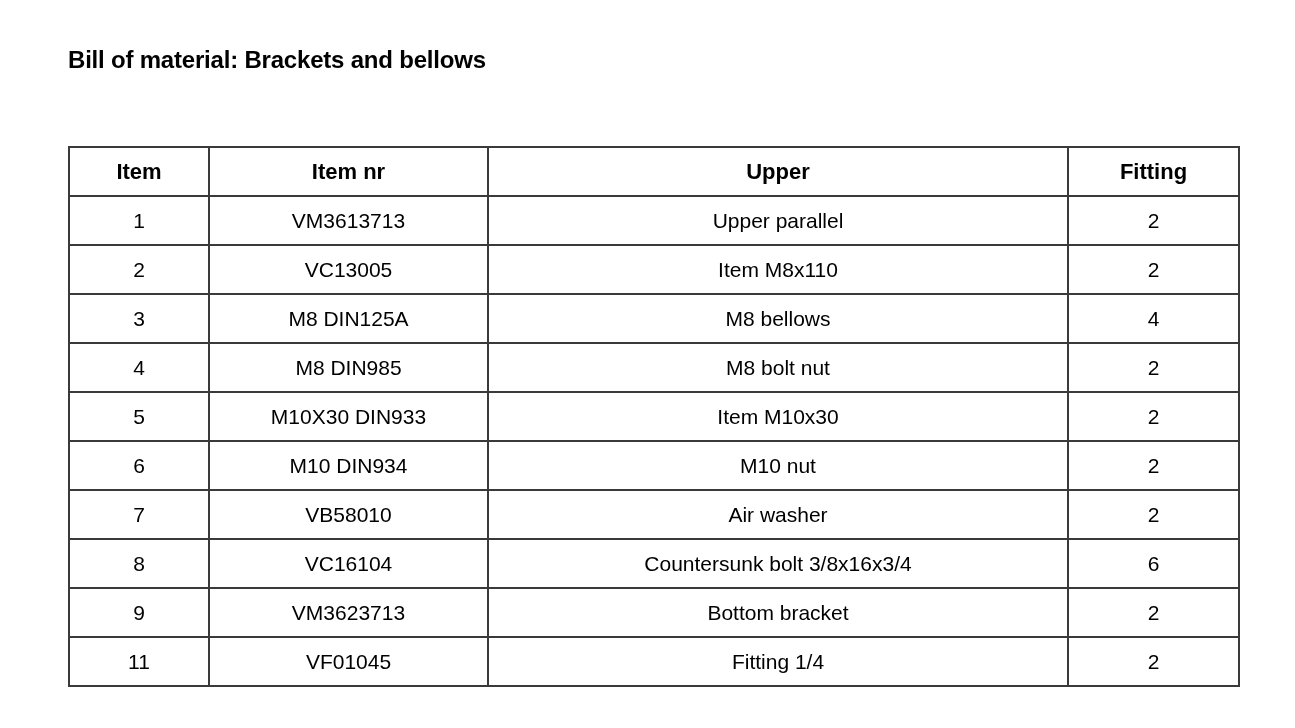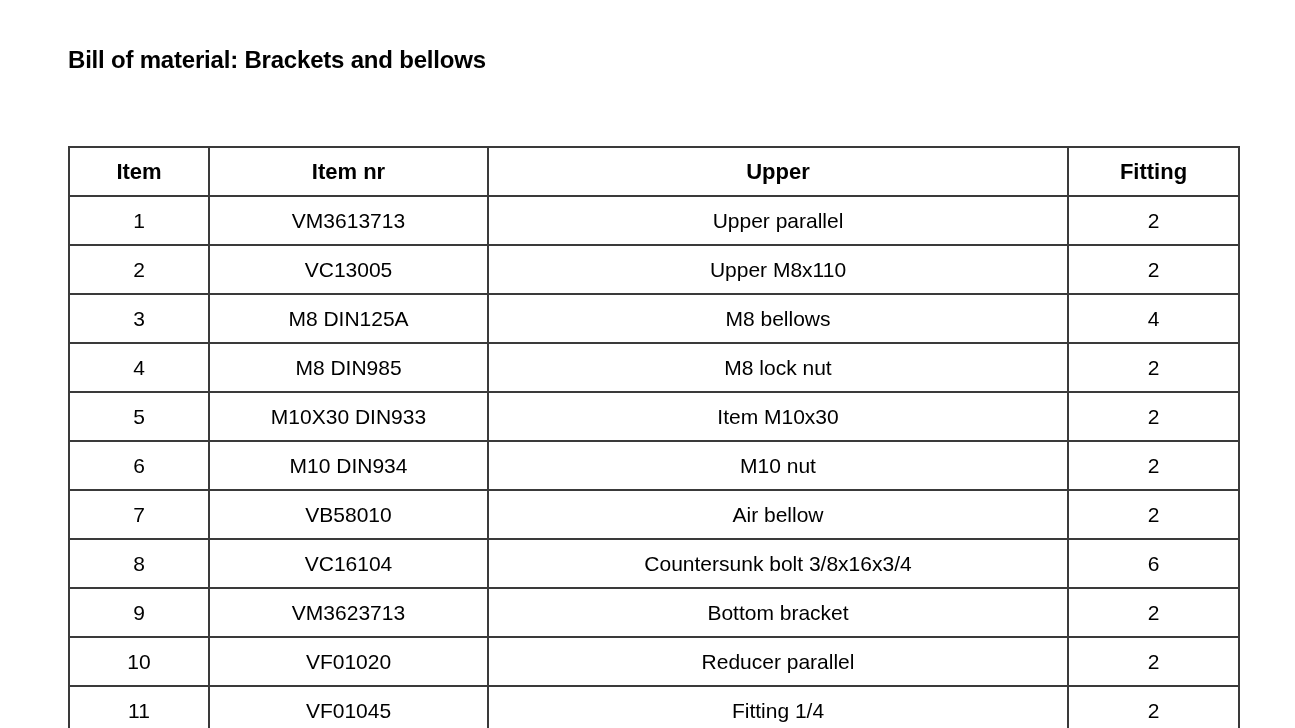--- a/index.html
+++ b/index.html
@@ -89,72 +89,66 @@
     <tbody id="bom-body">
         <tr>
           <td>1</td>
           <td>VM3613713</td>
           <td>Upper parallel</td>
           <td>2</td>
         </tr>
         <tr>
           <td>2</td>
           <td>VC13005</td>
-          <td>Upper M8x110</td>
+          <td>Item M8x110</td>
           <td>2</td>
         </tr>
         <tr>
           <td>3</td>
           <td>M8 DIN125A</td>
           <td>M8 bellows</td>
           <td>4</td>
         </tr>
         <tr>
           <td>4</td>
           <td>M8 DIN985</td>
-          <td>M8 lock nut</td>
+          <td>M8 bolt nut</td>
           <td>2</td>
         </tr>
         <tr>
           <td>5</td>
           <td>M10X30 DIN933</td>
           <td>Item M10x30</td>
           <td>2</td>
         </tr>
         <tr>
           <td>6</td>
           <td>M10 DIN934</td>
           <td>M10 nut</td>
           <td>2</td>
         </tr>
         <tr>
           <td>7</td>
           <td>VB58010</td>
-          <td>Air bellow</td>
+          <td>Air washer</td>
           <td>2</td>
         </tr>
         <tr>
           <td>8</td>
           <td>VC16104</td>
           <td>Countersunk bolt 3/8x16x3/4</td>
           <td>6</td>
         </tr>
         <tr>
           <td>9</td>
           <td>VM3623713</td>
           <td>Bottom bracket</td>
           <td>2</td>
         </tr>
         <tr>
-          <td>10</td>
-          <td>VF01020</td>
-          <td>Reducer parallel</td>
-          <td>2</td>
-        </tr>
-        <tr>
           <td>11</td>
           <td>VF01045</td>
           <td>Fitting 1/4</td>
           <td>2</td>
         </tr>
       </tbody>
   </table>
 
 </div>
 

